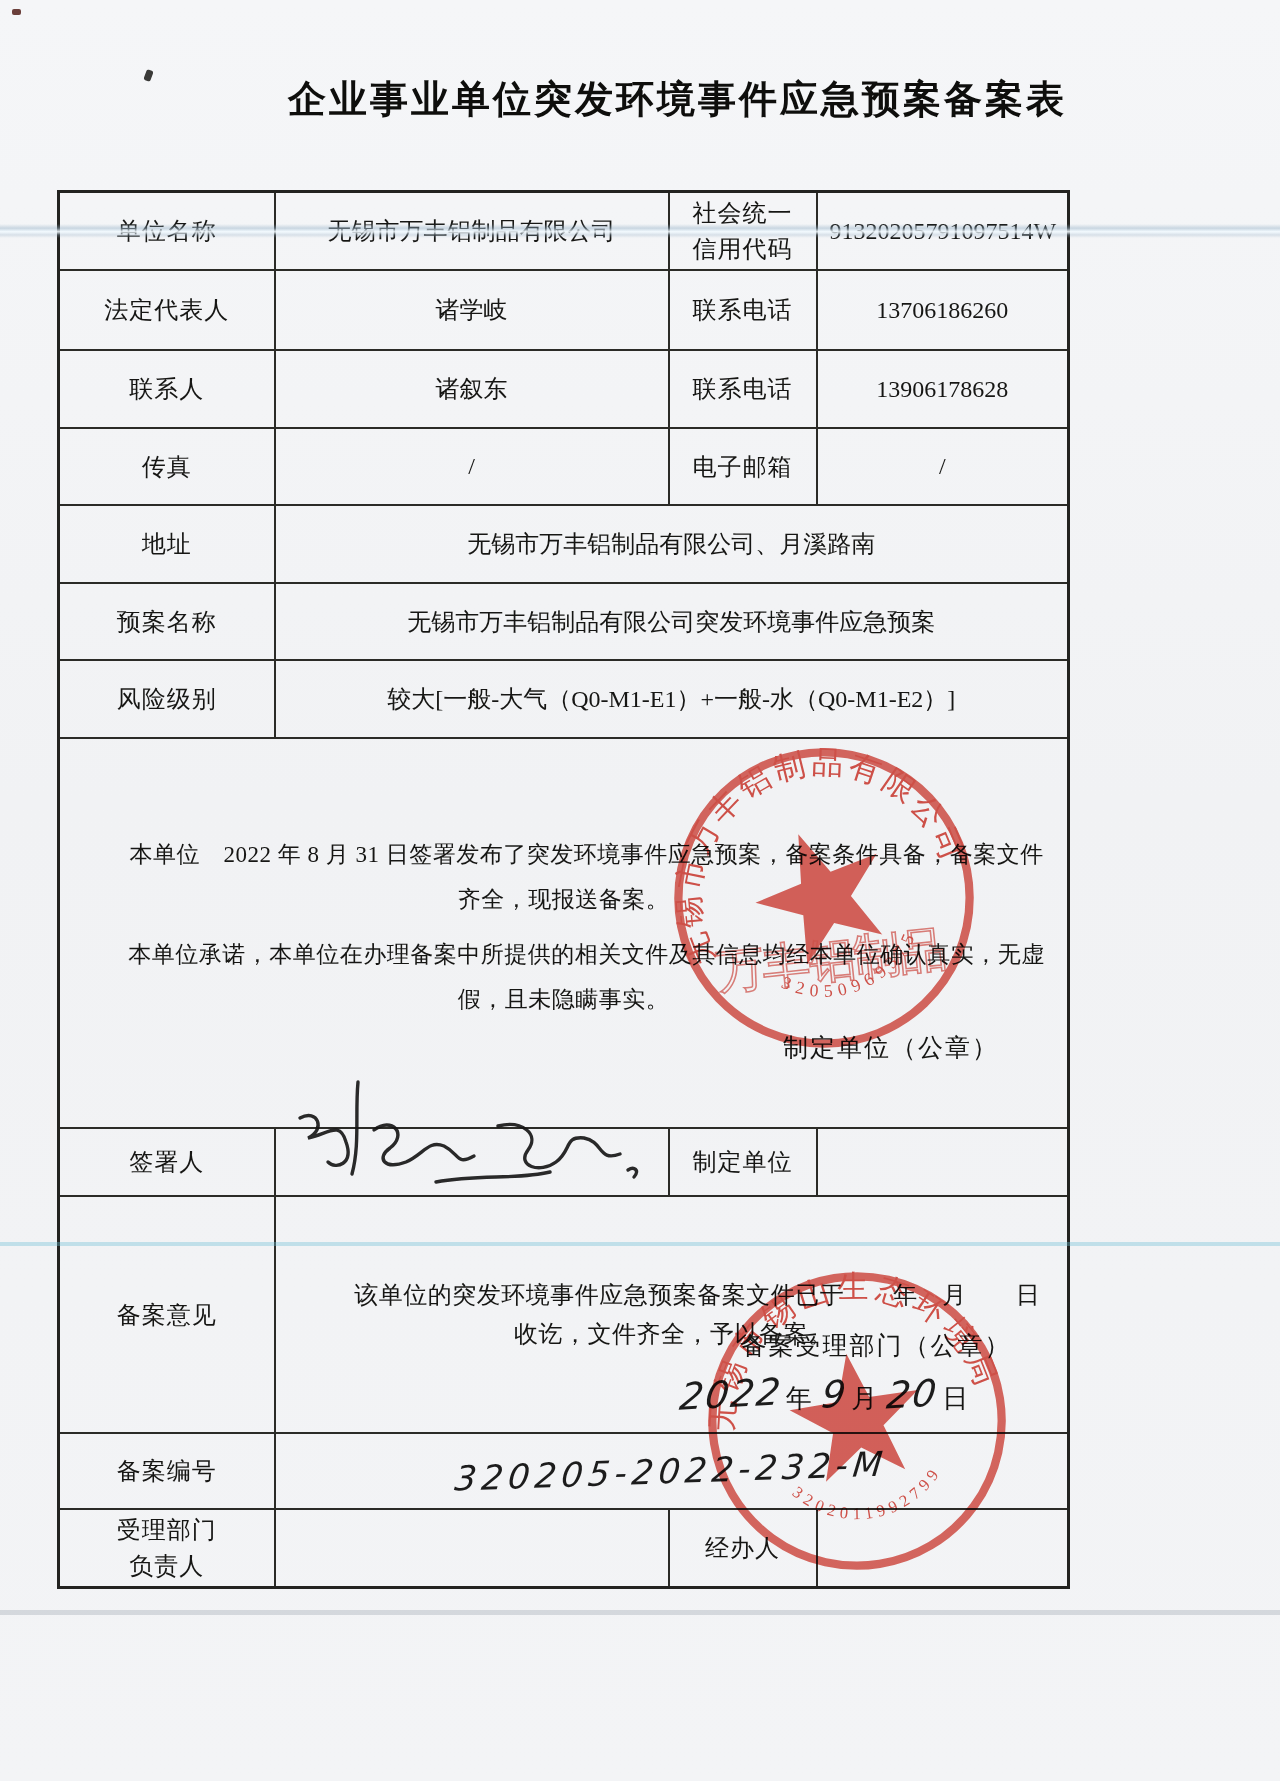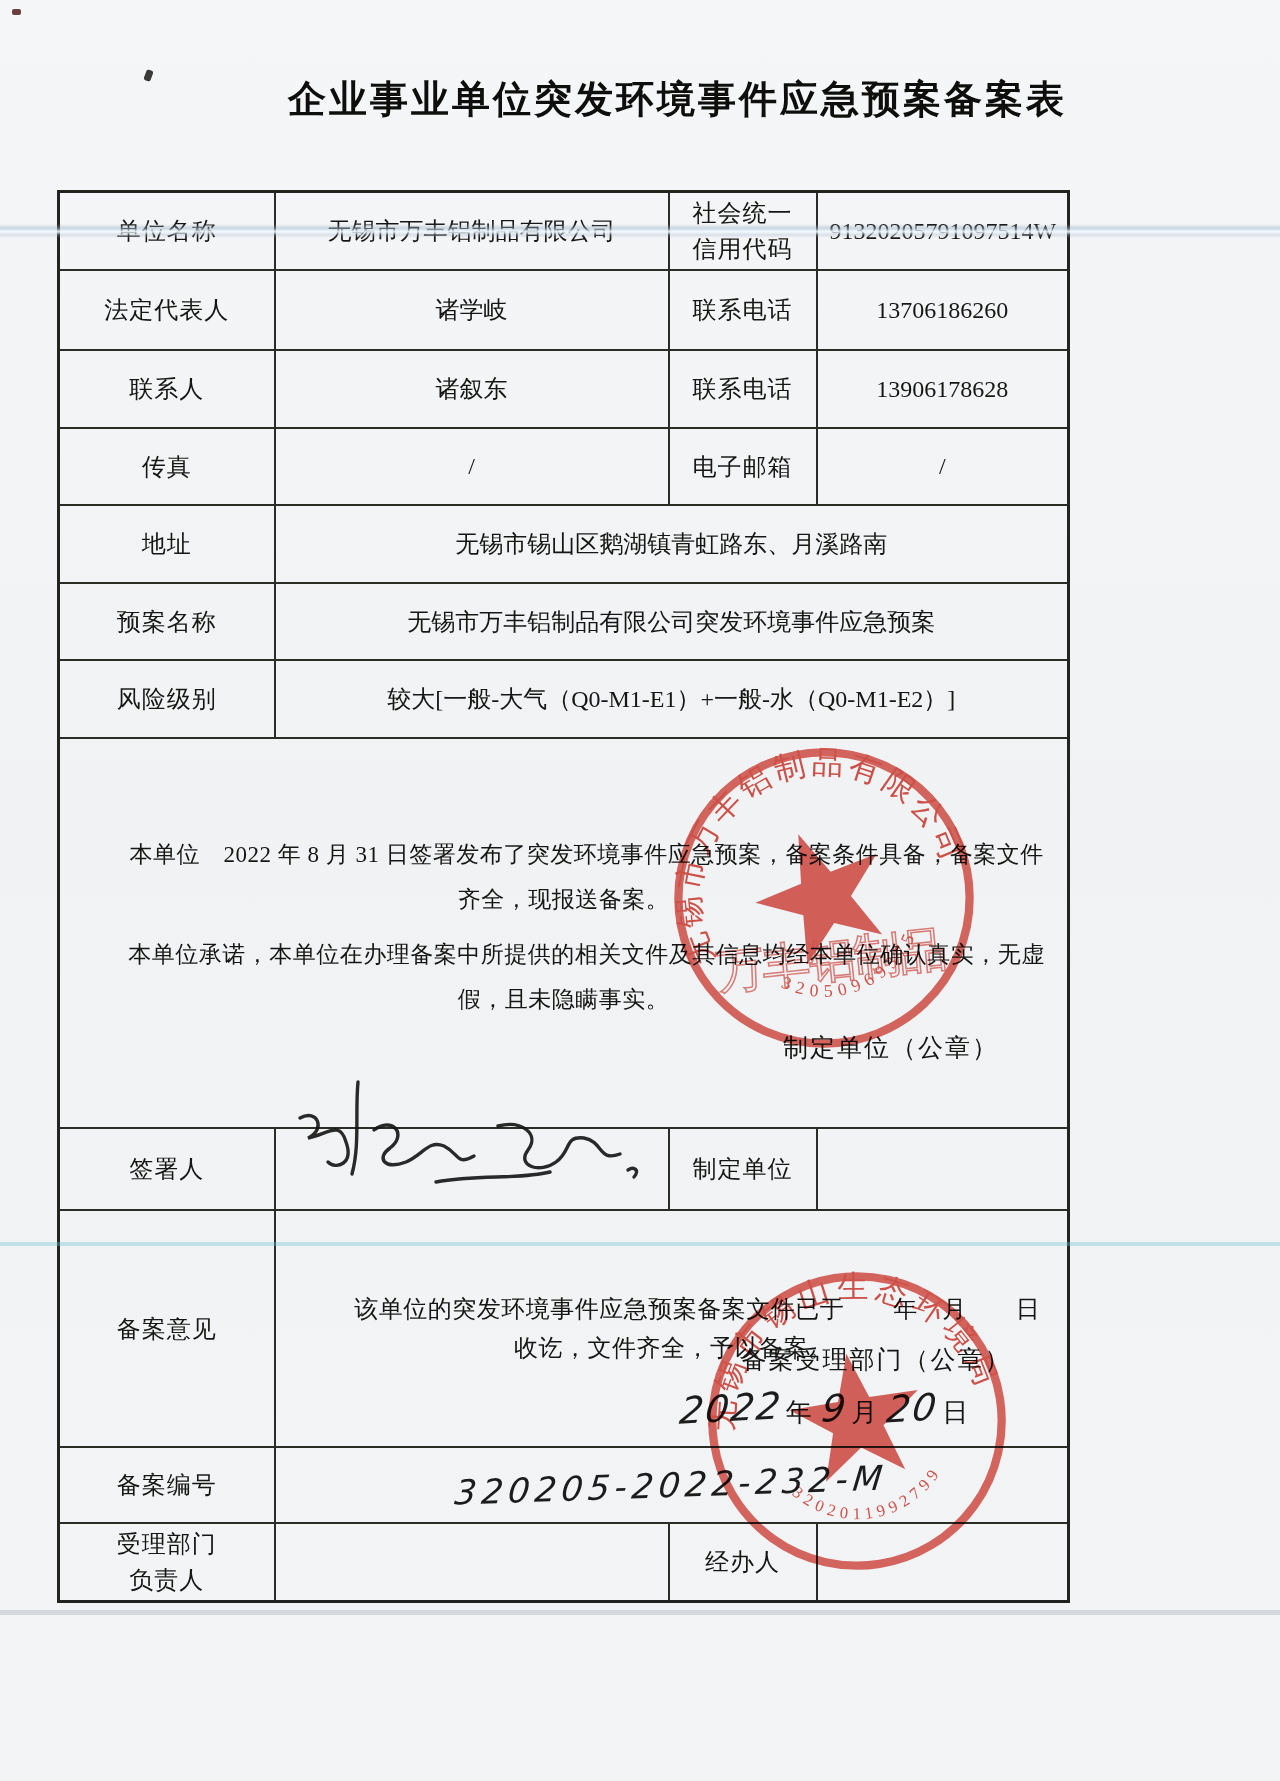--- a/index.html
+++ b/index.html
@@ -83,38 +83,38 @@
       <td>13906178628</td>
     </tr>
     <tr style="height:77px">
       <td class="lbl">传真</td>
       <td>/</td>
       <td class="lbl">电子邮箱</td>
       <td>/</td>
     </tr>
     <tr style="height:78px">
       <td class="lbl">地址</td>
-      <td colspan="3">无锡市锡山区鹅湖镇青虹路东、月溪路南</td>
+      <td colspan="3">无锡市万丰铝制品有限公司、月溪路南</td>
     </tr>
     <tr style="height:77px">
       <td class="lbl">预案名称</td>
       <td colspan="3">无锡市万丰铝制品有限公司突发环境事件应急预案</td>
     </tr>
     <tr style="height:78px">
       <td class="lbl">风险级别</td>
       <td colspan="3">较大[一般-大气（Q0-M1-E1）+一般-水（Q0-M1-E2）]</td>
     </tr>
     <tr style="height:390px">
       <td colspan="4" class="decl">
         <p>本单位　2022 年 8 月 31 日签署发布了突发环境事件应急预案，备案条件具备，备案文件齐全，现报送备案。</p>
         <p>本单位承诺，本单位在办理备案中所提供的相关文件及其信息均经本单位确认真实，无虚假，且未隐瞒事实。</p>
         <span class="seal-caption">制定单位（公章）</span>
       </td>
     </tr>
-    <tr style="height:82px">
+    <tr style="height:68px">
       <td class="lbl">签署人</td>
       <td></td>
       <td class="lbl">制定单位</td>
       <td></td>
     </tr>
     <tr style="height:237px">
       <td class="lbl">备案意见</td>
       <td colspan="3" class="opinion">
         <p class="opinion-text">该单位的突发环境事件应急预案备案文件已于　　年　月　　日收讫，文件齐全，予以备案。</p>
         <span class="dept-caption">备案受理部门（公章）</span>

